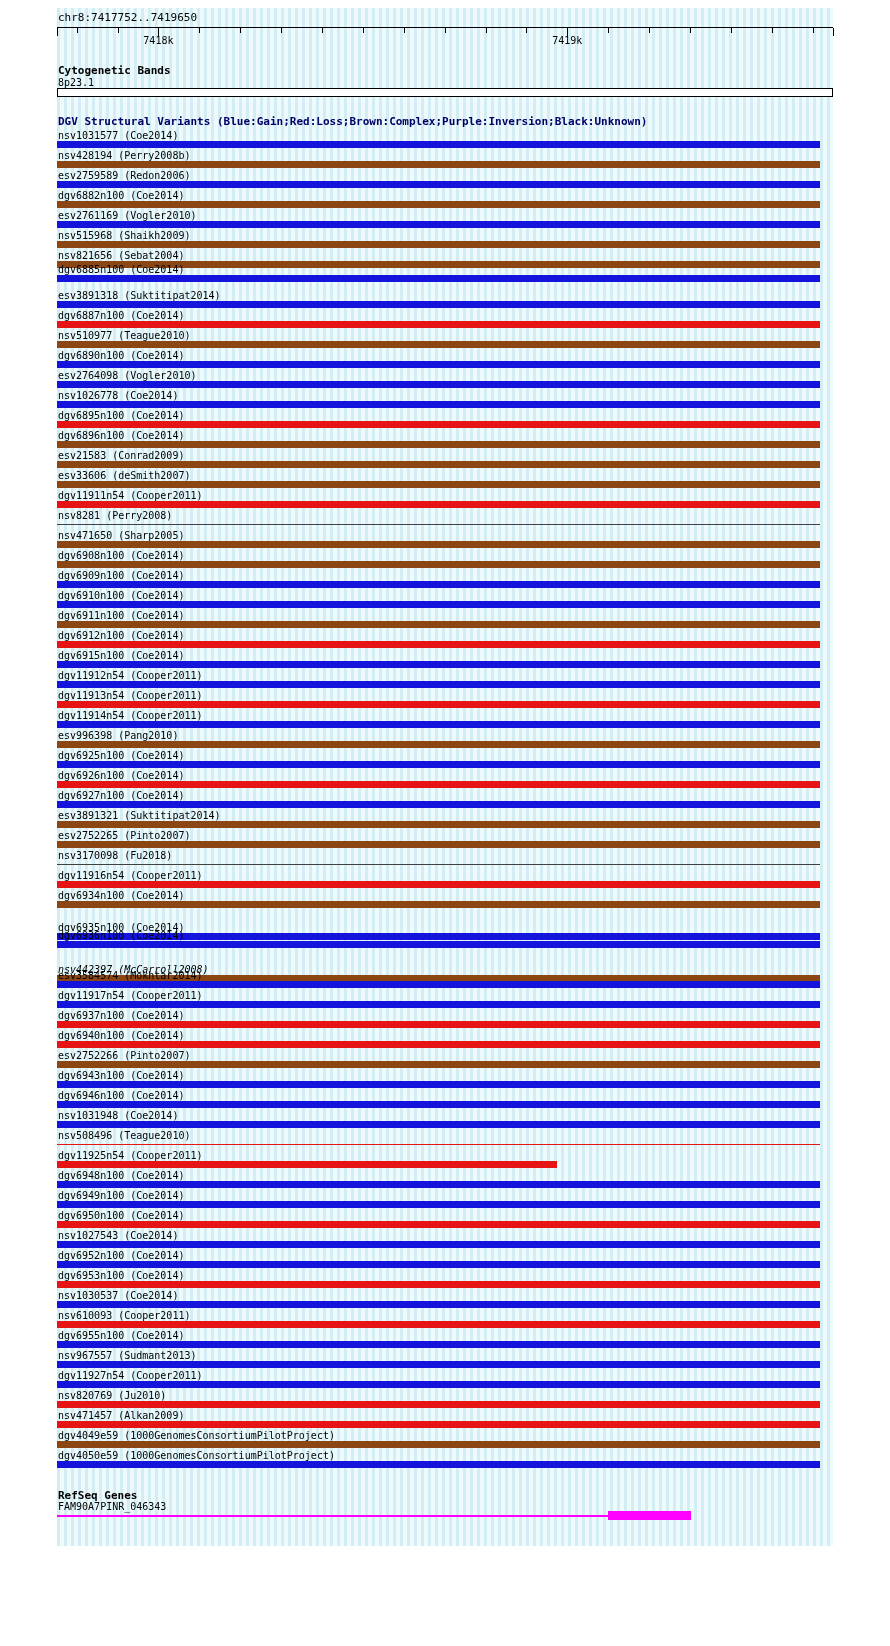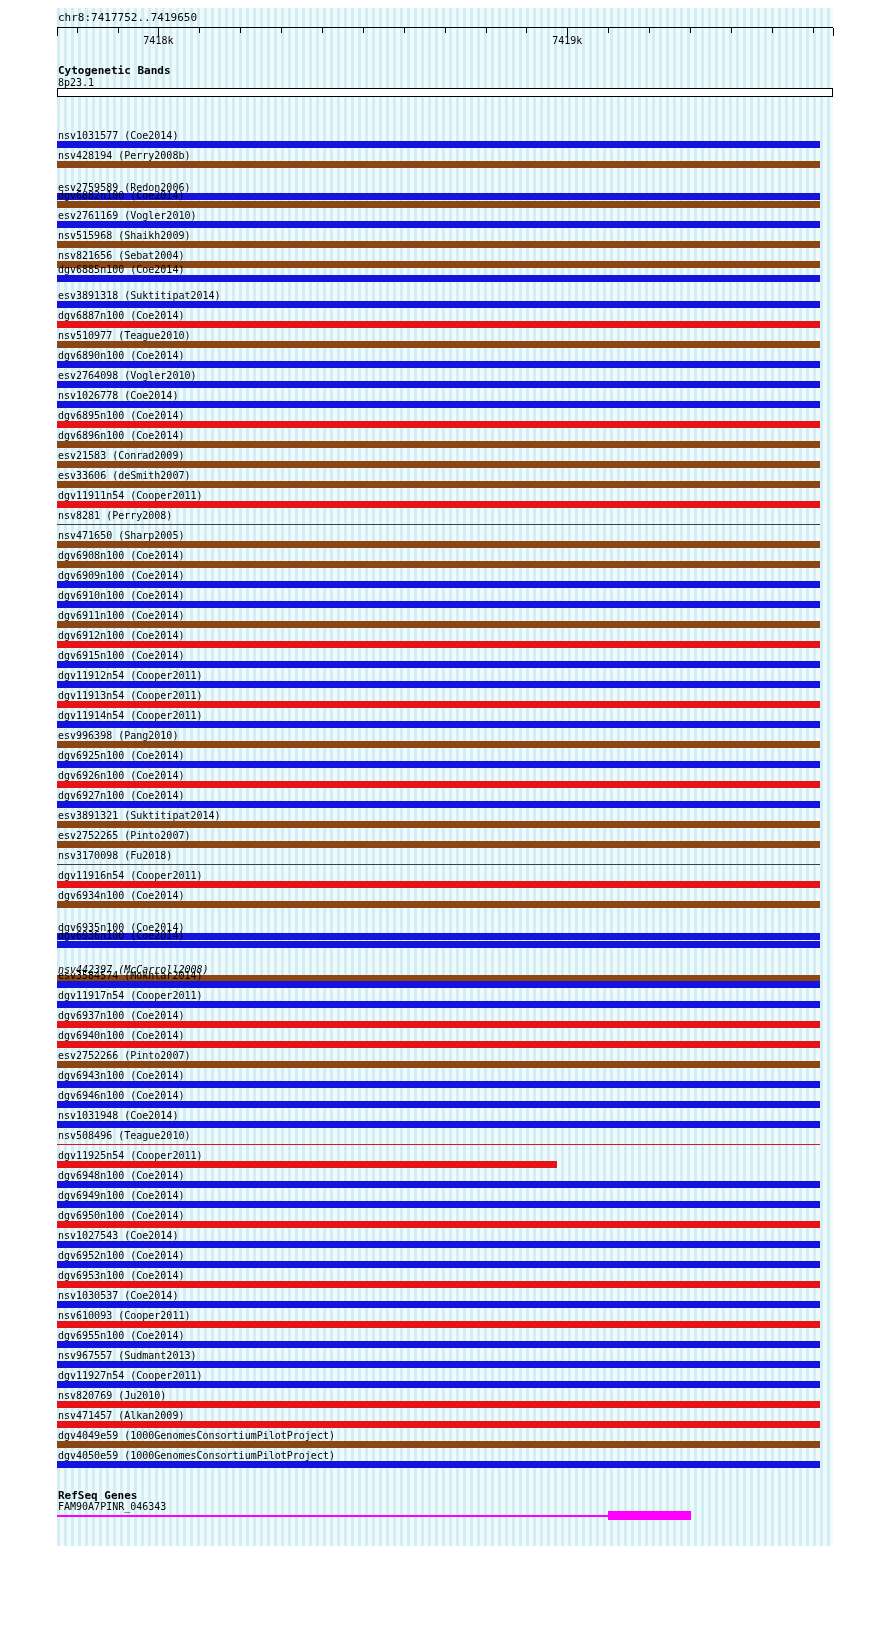--- a/index.html
+++ b/index.html
@@ -140,30 +140,31 @@
       <div class="tick" style="left: 771.7px;"></div>
       <div class="tick" style="left: 812.6px;"></div>
       <div class="tick edge" style="left: 57px;"></div>
       <div class="tick edge" style="left: 833px;"></div>
     </div>
 
   <div class="section-title cyto-title">Cytogenetic Bands</div>
   <div class="cyto-label">8p23.1</div>
   <div class="cyto-band"></div>
 
+  <div class="section-title dgv-title">DGV Structural Variants (Blue:Gain;Red:Loss;Brown:Complex;Purple:Inversion;Black:Unknown)</div>
   <div id="dgv-rows" class="rows">
       <div class="variant-row" style="top: 130px;">
         <div class="variant-label">nsv1031577 (Coe2014)</div>
         <div class="variant-bar" style="background: rgb(20, 20, 220); width: 763px;"></div>
       </div>
       <div class="variant-row" style="top: 150px;">
         <div class="variant-label">nsv428194 (Perry2008b)</div>
         <div class="variant-bar" style="background: rgb(140, 70, 20); width: 763px;"></div>
       </div>
-      <div class="variant-row" style="top: 182px; padding-left: 44px;">
+      <div class="variant-row" style="top: 170px; padding-left: 44px;">
         <div class="variant-label">esv2759589 (Redon2006)</div>
         <div class="variant-bar" style="background: rgb(20, 20, 220); width: 763px;"></div>
       </div>
       <div class="variant-row" style="top: 190px;">
         <div class="variant-label">dgv6882n100 (Coe2014)</div>
         <div class="variant-bar" style="background: rgb(140, 70, 20); width: 763px;"></div>
       </div>
       <div class="variant-row" style="top: 210px;">
         <div class="variant-label">esv2761169 (Vogler2010)</div>
         <div class="variant-bar" style="background: rgb(20, 20, 220); width: 763px;"></div>

